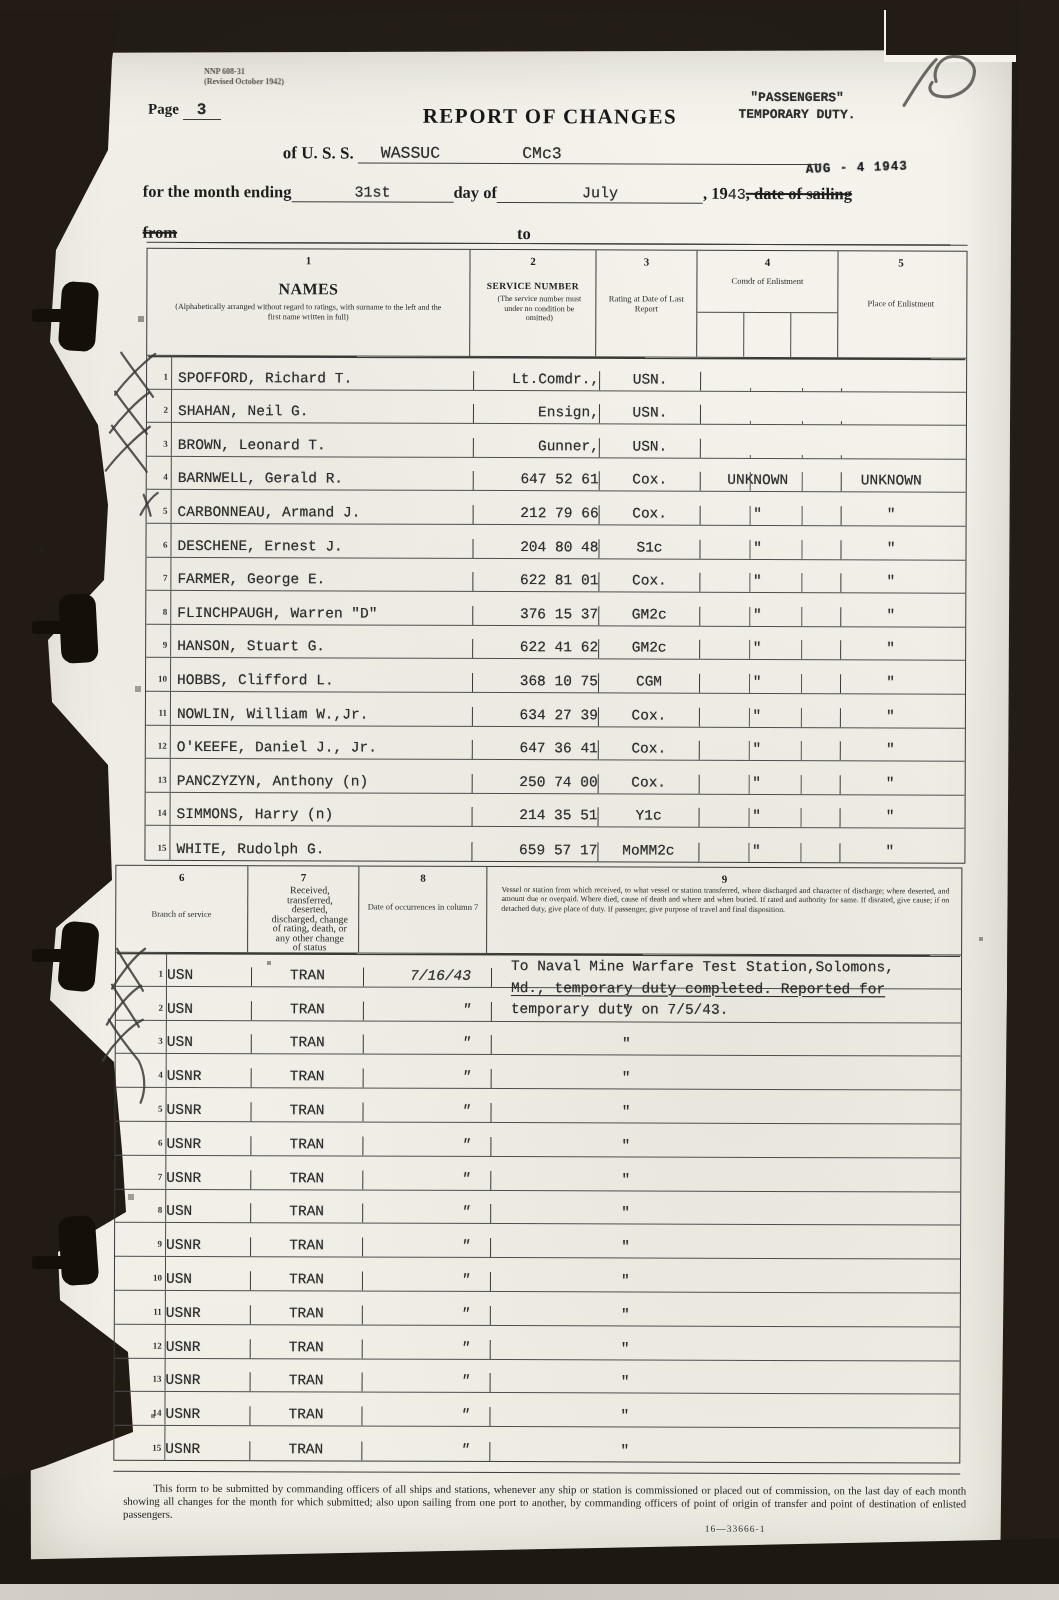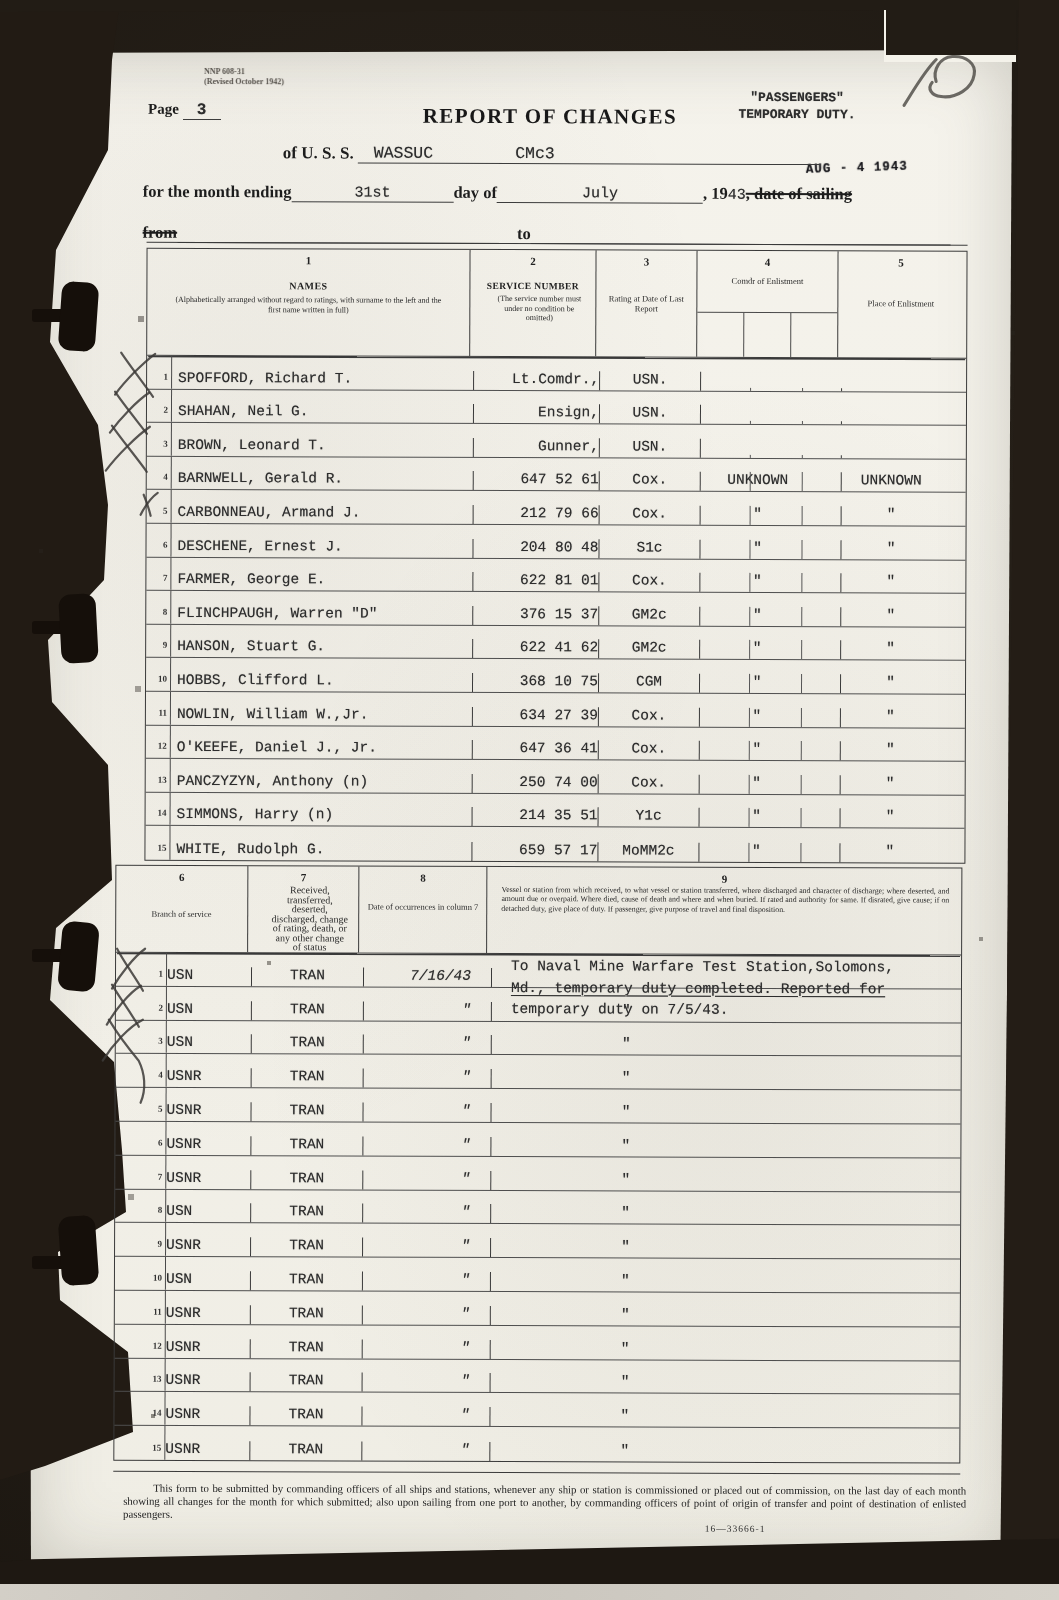--- a/index.html
+++ b/index.html
@@ -65,35 +65,35 @@
   .doc-title { left:370px; top:104px; width:360px; text-align:center; font-size:21px;
     font-weight:bold; letter-spacing:1.5px; color:#181818; }
   .classif { left:708px; top:88px; width:178px; text-align:center; font-size:13px;
     font-weight:bold; line-height:17px; }
   .stamp { left:806px; top:160px; font-size:12.5px; font-weight:bold; letter-spacing:1px;
     color:#15151a; transform:rotate(-2deg); filter:blur(0.25px); }
   .line-row { display:flex; align-items:flex-end; font-size:16.5px; font-weight:bold; }
   .uss-line { left:283px; top:144px; }
   .uss-line .lbl { font-size:17px; }
   .uss-fill { width:462px; margin-left:4px; display:flex; }
-  .uss-fill .v1 { margin-left:16px; } .uss-fill .v2 { margin-left:82px; }
+  .uss-fill .v1 { margin-left:23px; } .uss-fill .v2 { margin-left:82px; }
   .month-line { left:143px; top:183px; }
   .mv { text-align:center; font-size:15px; font-weight:normal; }
   .fromto-line { left:143px; top:224px; }
   .fillseg { display:inline-block; }
 
   
   .rule { position:absolute; border-top:1.6px solid #3a3a3a; }
   .tbl { position:absolute; border:1.8px solid #3a3a3a; box-sizing:border-box; }
   .thead { display:flex; border-bottom:1.7px solid #3a3a3a; box-shadow:0 2.5px 0 -1px #3a3a3a; }
   .th { position:relative; box-sizing:border-box; display:flex; flex-direction:column;
     align-items:center; padding-top:5px; border-right:1.4px solid #3a3a3a; }
   .th:last-child { border-right:none; }
   .th-num { font-size:11px; font-weight:bold; color:#222; }
-  .th-title { font-size:10px; font-weight:bold; letter-spacing:0.4px; margin-top:14px; color:#222;}
+  .th-title { font-size:16px; font-weight:bold; letter-spacing:0.4px; margin-top:14px; color:#222;}
   .th-sub { font-size:8px; line-height:9.5px; text-align:center; padding:3px 10px 0 23px; color:#2a2a2a; }
   .th-mid { font-size:8.5px; line-height:10px; text-align:center; padding:0 8px; color:#2a2a2a; }
   .t1-grid4 { position:absolute; bottom:0; left:0; right:0; height:44px;
     border-top:1.1px solid #4a4a4a; display:flex; }
   .t1-grid4 div { flex:1; border-right:1px solid #4a4a4a; } .t1-grid4 div:last-child { border-right:none; }
   .trow { display:flex; align-items:flex-end; border-bottom:1.3px solid #4e4e4e; box-sizing:border-box; }
   .trow:last-child { border-bottom:none; }
   .cell { box-sizing:border-box; font-size:14.5px; padding-bottom:3px; white-space:pre; }
   .cnum { align-self:stretch; display:flex; align-items:flex-end; justify-content:flex-end;
     font-family:"Liberation Serif",serif; font-size:9px; font-weight:bold; color:#333;

